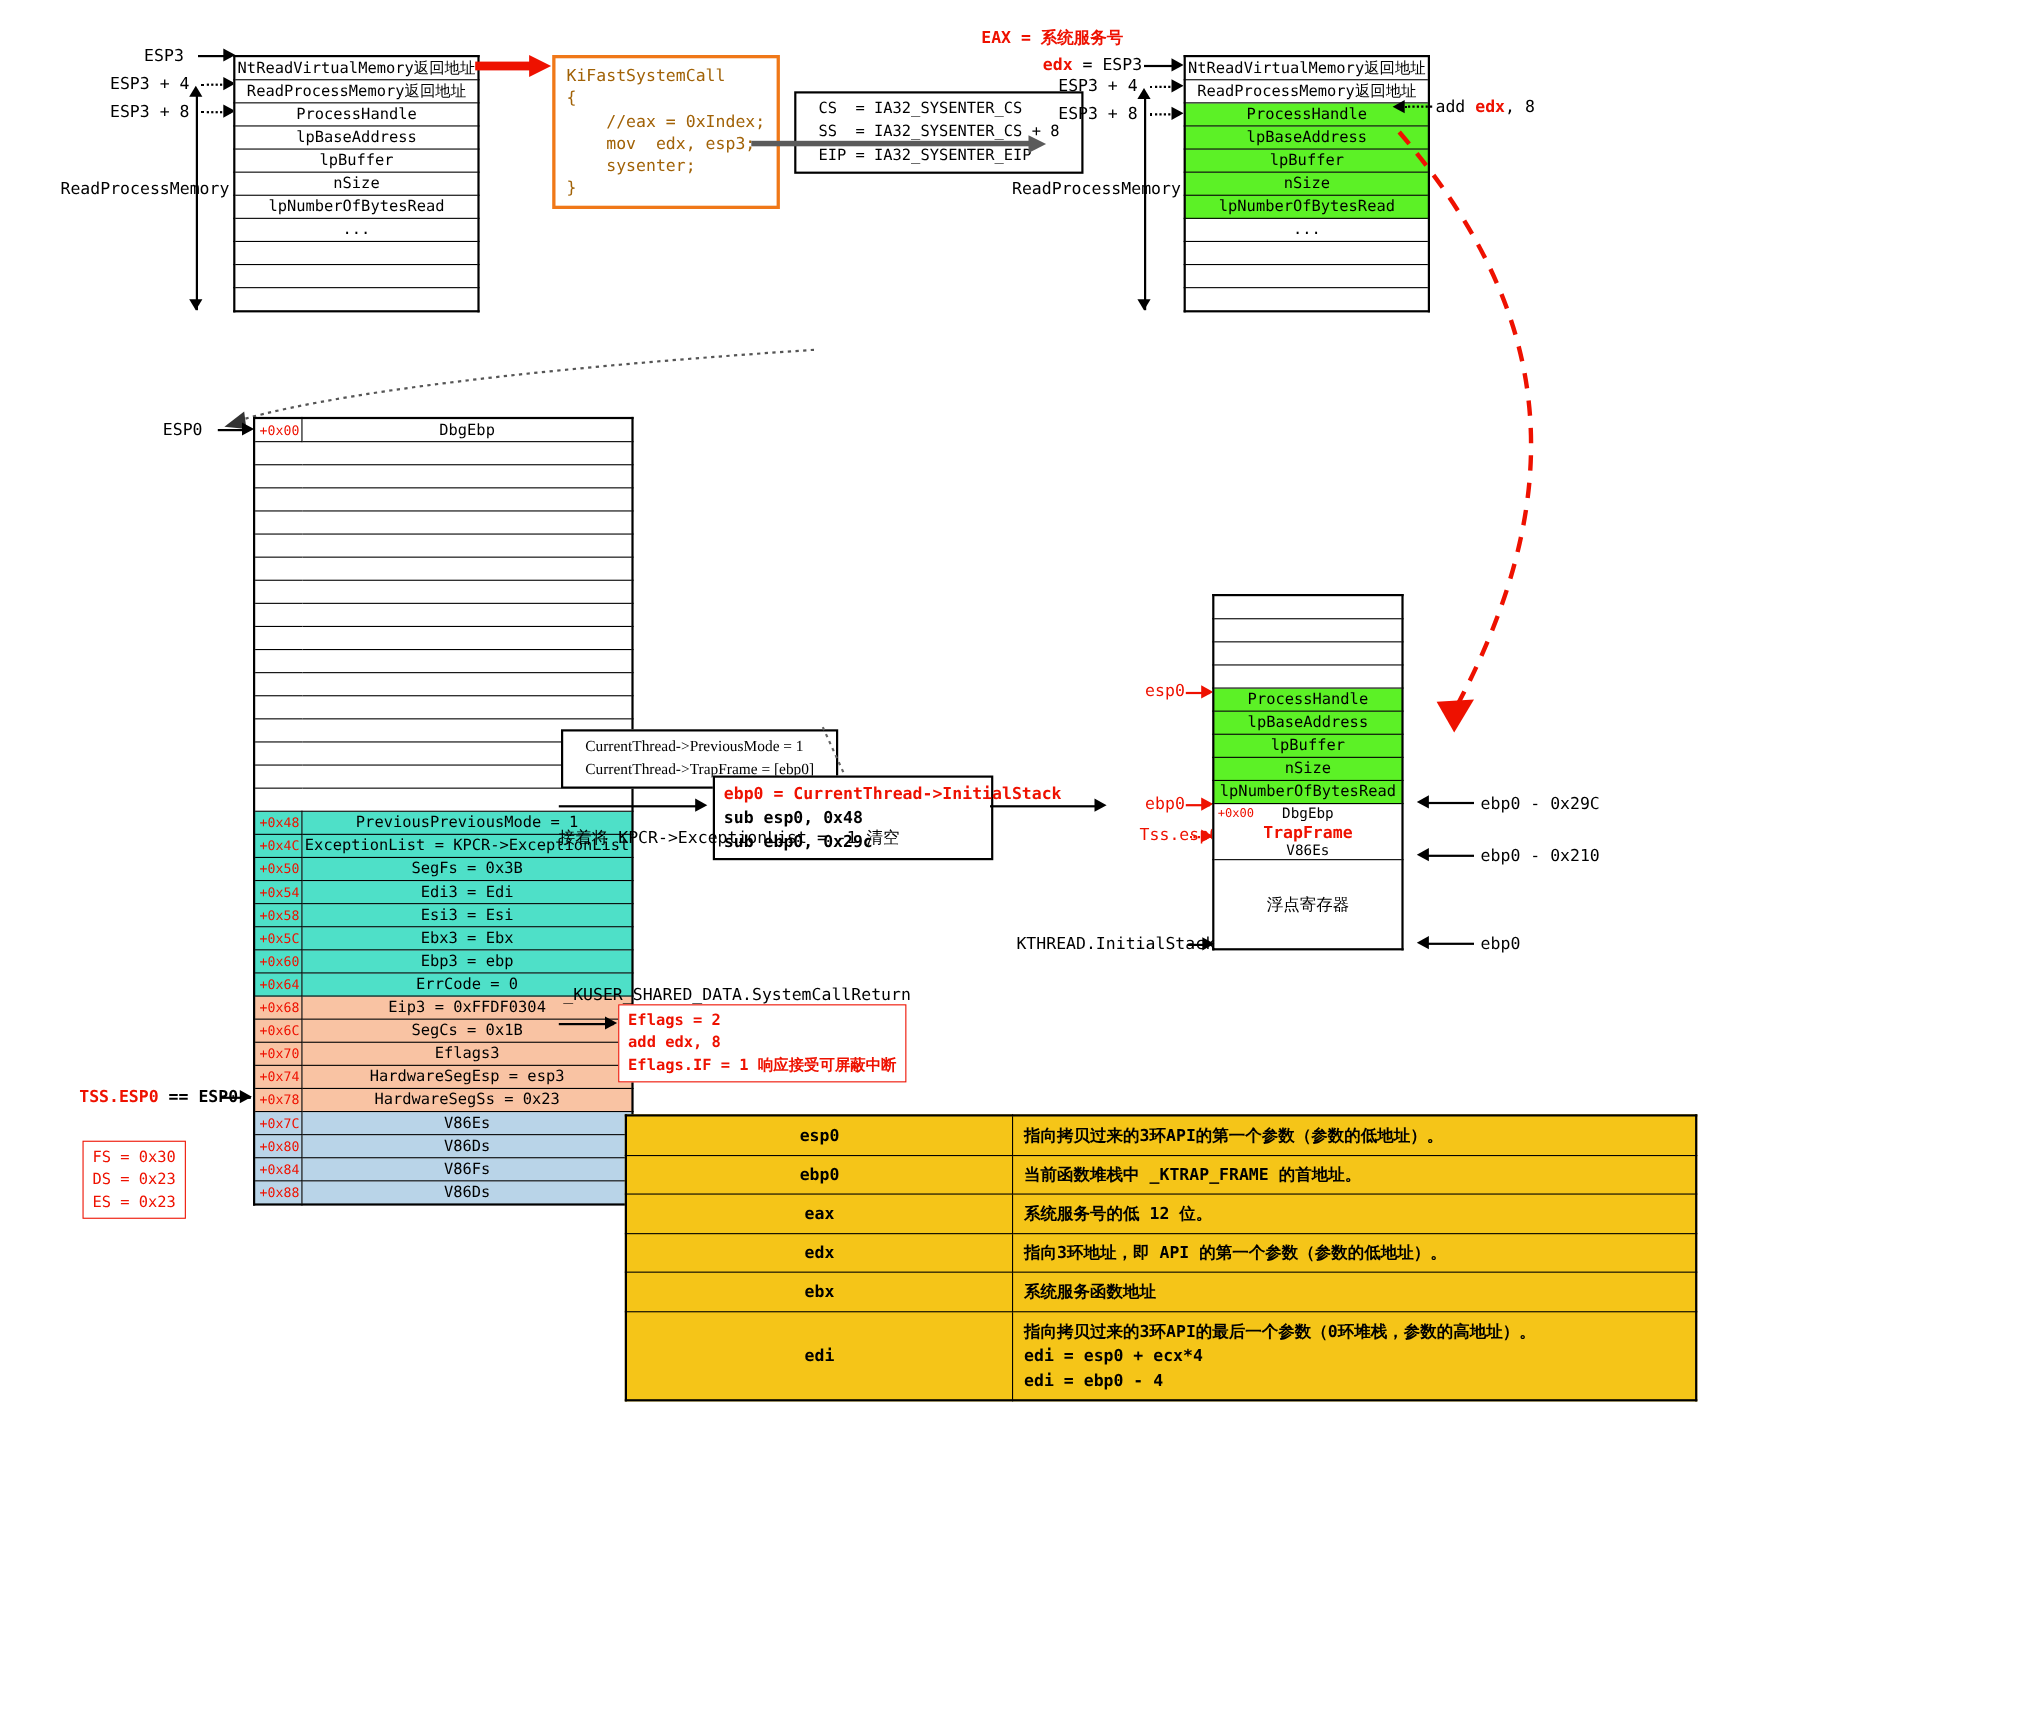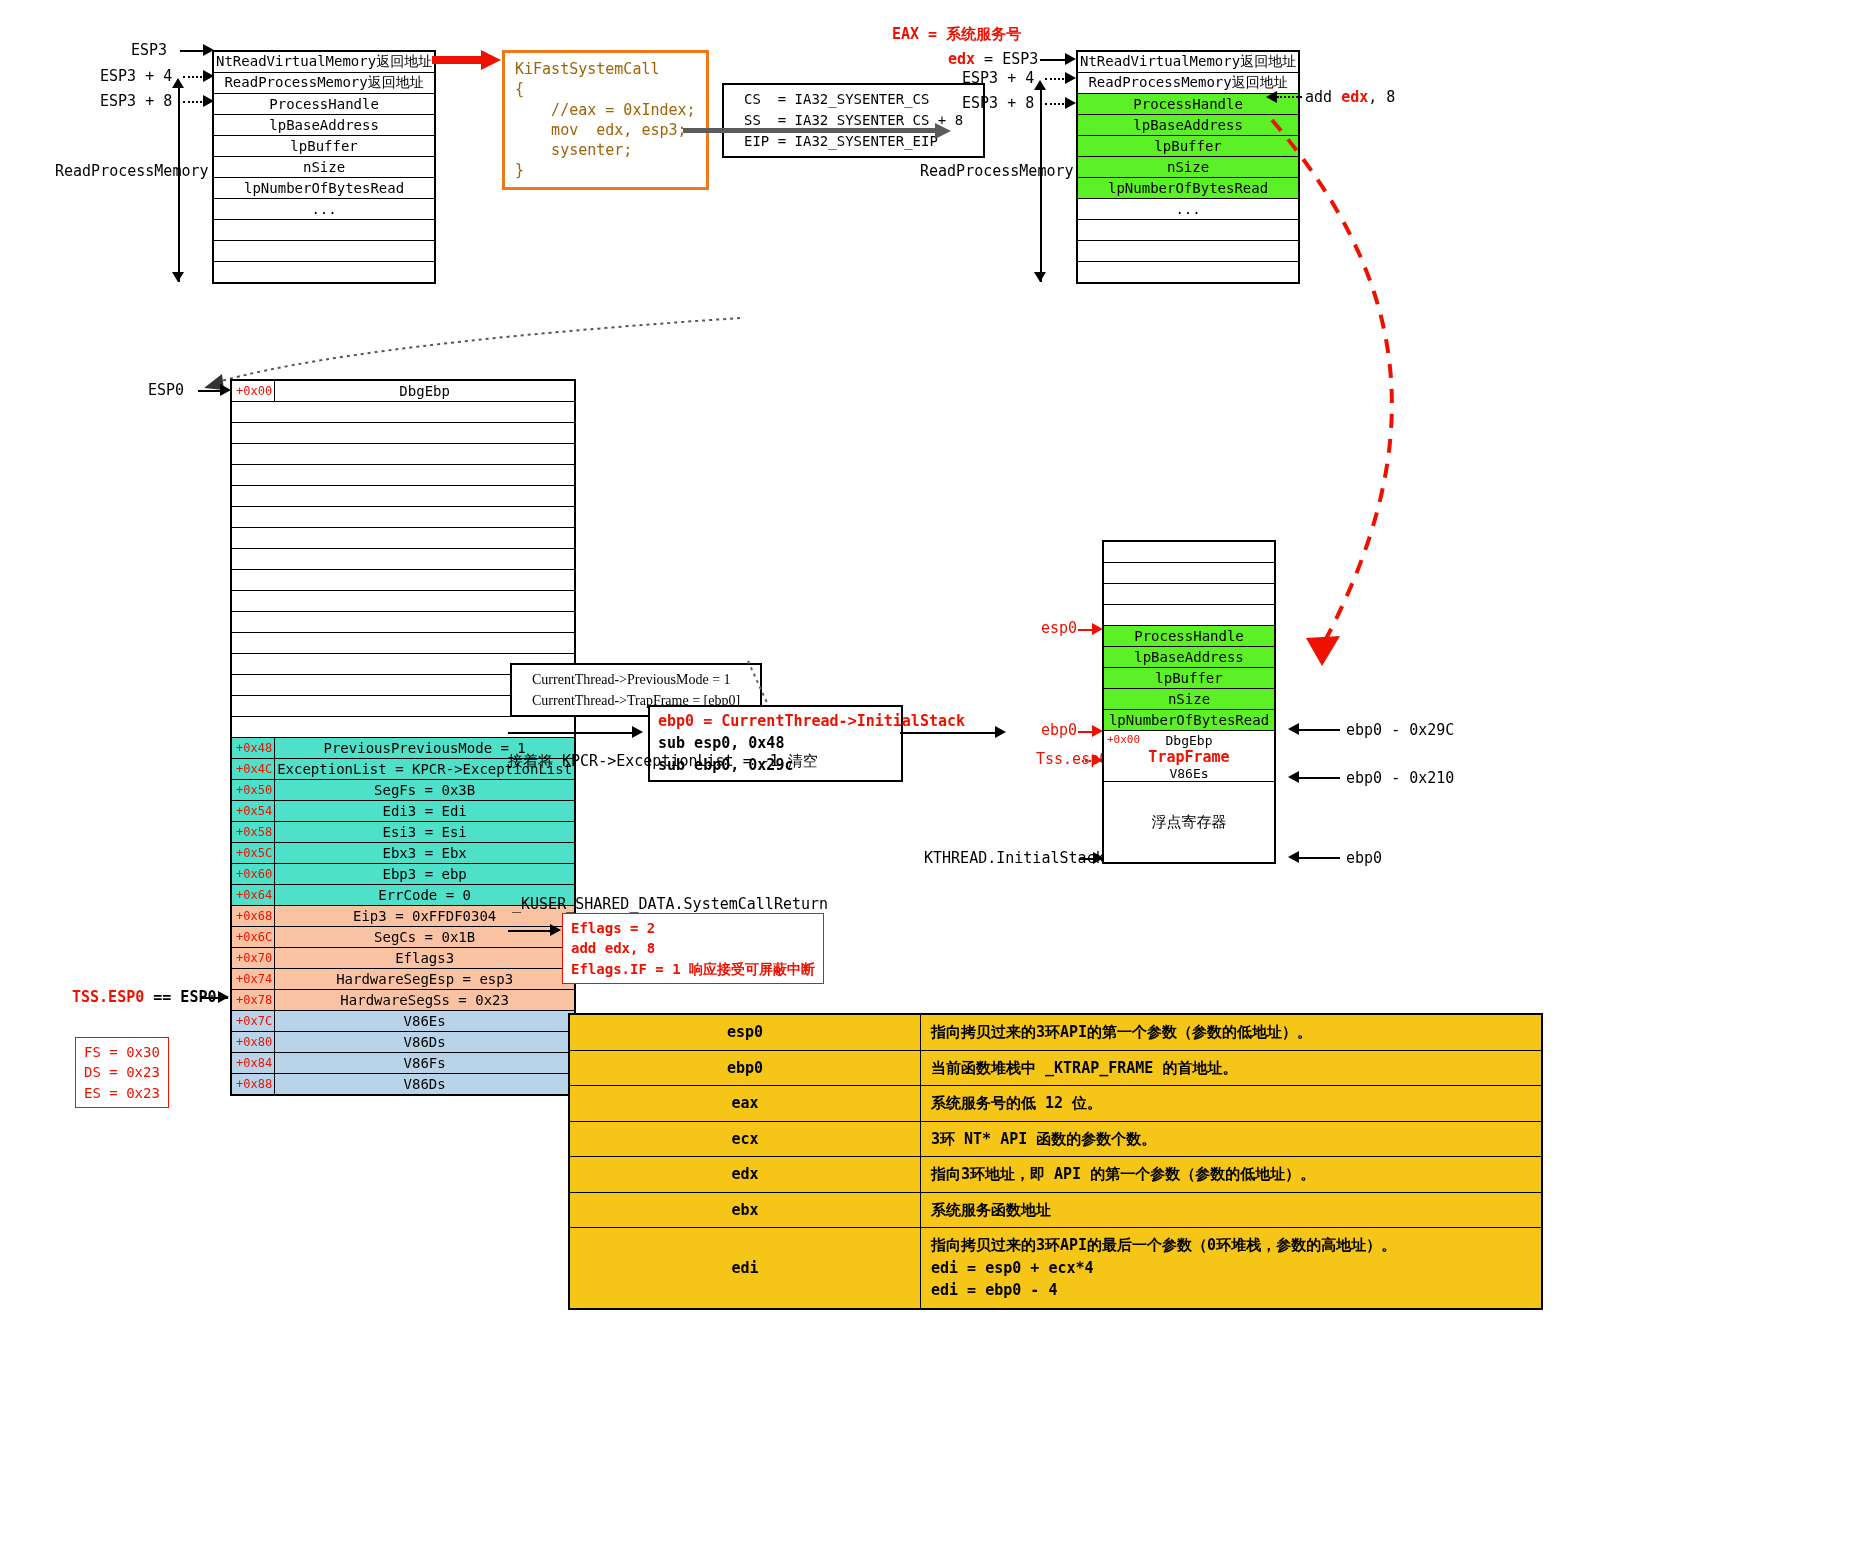--- a/index.html
+++ b/index.html
@@ -471,24 +471,20 @@
       </tr>
       <tr>
         <td class="name">ebp0</td>
         <td class="desc">当前函数堆栈中 _KTRAP_FRAME 的首地址。</td>
       </tr>
       <tr>
         <td class="name">eax</td>
         <td class="desc">系统服务号的低 12 位。</td>
       </tr>
       <tr>
-        <td class="name">ecx</td>
-        <td class="desc">3环 NT* API 函数的参数个数。</td>
-      </tr>
-      <tr>
         <td class="name">edx</td>
         <td class="desc">指向3环地址，即 API 的第一个参数（参数的低地址）。</td>
       </tr>
       <tr>
         <td class="name">ebx</td>
         <td class="desc">系统服务函数地址</td>
       </tr>
       <tr>
         <td class="name">edi</td>
         <td class="desc">指向拷贝过来的3环API的最后一个参数（0环堆栈，参数的高地址）。

